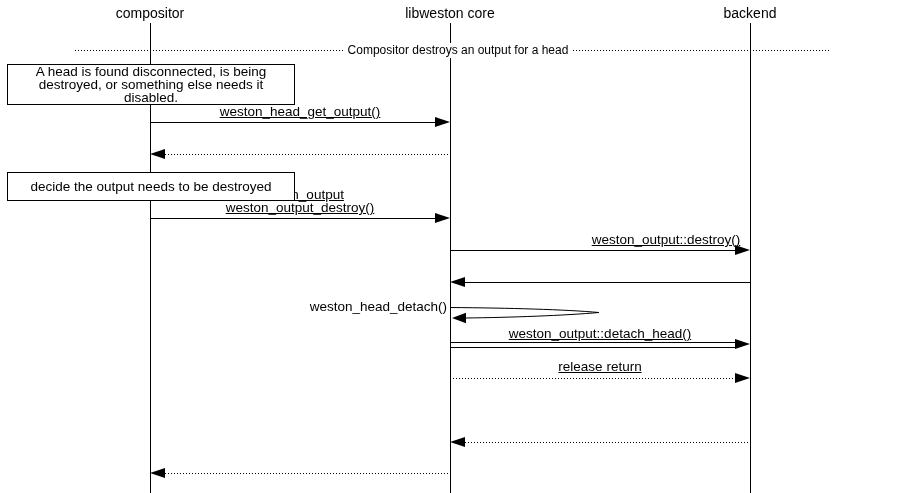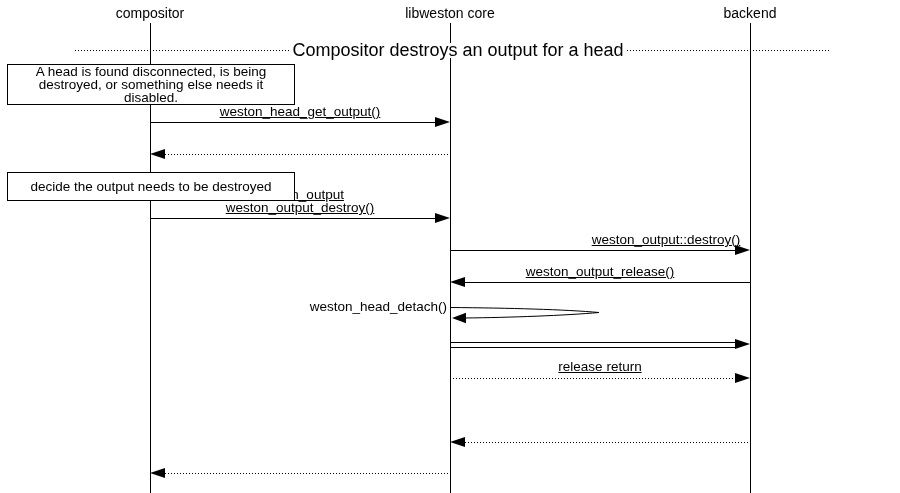--- a/index.html
+++ b/index.html
@@ -17,21 +17,21 @@
           border-width:5.5px 0 5.5px 15px; border-color:transparent transparent transparent #000; }
   .arrL { position:absolute; width:0; height:0; border-style:solid;
           border-width:5.5px 15px 5.5px 0; border-color:transparent #000 transparent transparent; }
   .mlabel { position:absolute; transform:translateX(-50%); font-size:13.5px; line-height:15px; white-space:nowrap;text-decoration:underline; }
   .mlabel-r { position:absolute; font-size:13.5px; line-height:15px; white-space:nowrap; text-align:center; }
   .note { position:absolute; border:1px solid #000; background:#fff;
           font-size:13.5px; display:flex; flex-direction:column;
           align-items:center; justify-content:center; text-align:center; }
   .note .nline { line-height:13px; white-space:nowrap; }
   .divider-label { position:absolute; transform:translateX(-50%); top:43px;
-          background:#fff; padding:0 3px; font-size:18px; line-height:15px; white-space:nowrap; }
+          background:#fff; padding:0 3px; font-size:12px; line-height:15px; white-space:nowrap; }
   .loop-svg { position:absolute; left:450px; top:300px; }
 </style>
 </head>
 <body>
 
 <div id="canvas">
 
   <div class="lifeline" style="left:150px;"></div>
   <div class="lifeline" style="left:450px;"></div>
   <div class="lifeline" style="left:750px;"></div>
@@ -52,30 +52,30 @@
   <div class="arrL" style="left:150px; top:149px;"></div>
 
   <div class="mlabel" style="left:300px; top:200px;">weston_output_destroy()</div>
   <div class="solid" style="left:150px; top:218px; width:287px;"></div>
   <div class="arrR" style="left:435px; top:213px;"></div>
 
   <div class="mlabel" style="left:630px; top:232px;margin-left:36px;">weston_output::destroy()</div>
   <div class="solid" style="left:450px; top:250px; width:287px;"></div>
   <div class="arrR" style="left:735px; top:245px;"></div>
 
-  <div class="mlabel" style="left:600px; top:264px;">weston_output_release()</div>
   <div class="solid" style="left:462px; top:282px; width:288px;"></div>
   <div class="arrL" style="left:450px; top:277px;"></div>
 
   <div class="mlabel-r" style="right:453px; top:299px;">weston_head_detach()</div>
   <svg class="loop-svg" width="160" height="26" viewBox="0 0 160 26">
     <path d="M 0,7.5 C 60,8 115,9.5 149,12.5 C 115,15.5 60,17.5 15,18" fill="none" stroke="#000" stroke-width="1"></path>
     <polygon points="2,18 16,12.8 16,23.2" fill="#000"></polygon>
   </svg>
 
+  <div class="mlabel" style="left:600px; top:326px;">weston_output::detach_head()</div>
   <div class="solid" style="left:450px; top:342px; width:288px;"></div>
   <div class="solid" style="left:450px; top:347px; width:288px;"></div>
   <div class="arrR" style="left:735px; top:339px;"></div>
 
   <div class="mlabel" style="left:600px; top:359px;">release return</div>
   <div class="dot" style="left:450px; top:378px; width:287px;"></div>
   <div class="arrR" style="left:735px; top:373px;"></div>
 
 
   <div class="dot" style="left:462px; top:442px; width:288px;"></div>

